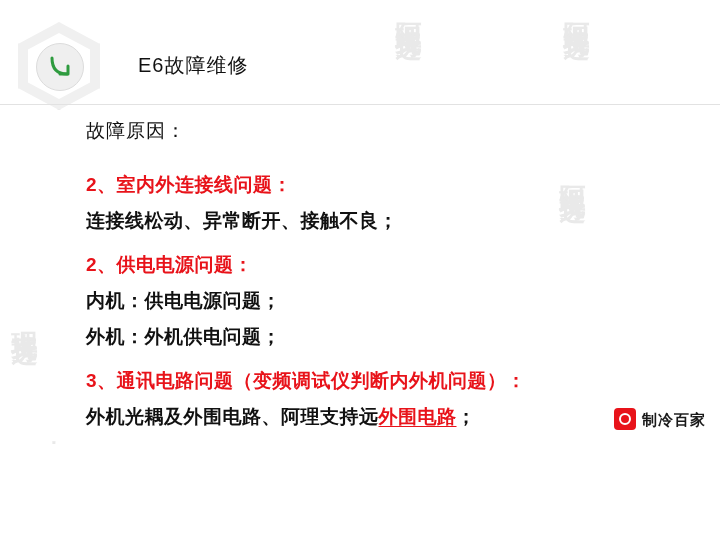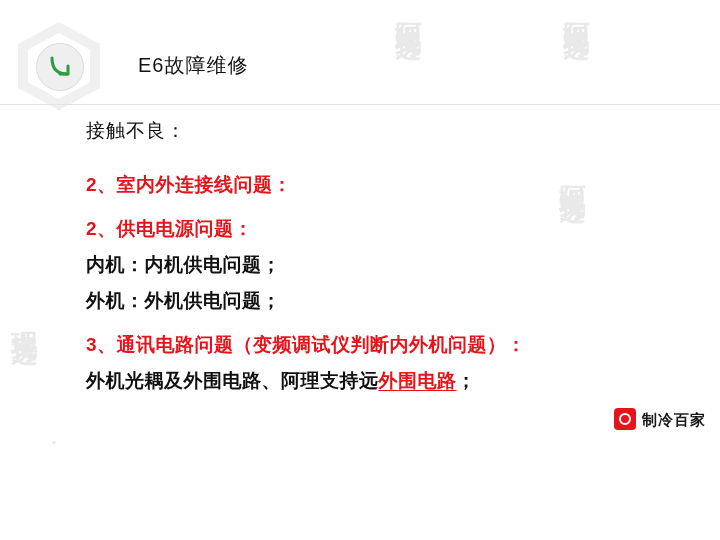--- a/index.html
+++ b/index.html
@@ -187,26 +187,27 @@
     <svg class="arrow-svg" viewBox="0 0 32 32">
       <path d="M8 8 C8 20, 14 24, 23 24" stroke="#2e9b3f" stroke-width="3" fill="none" stroke-linecap="round"></path>
       <path d="M16 24 L24 24 L24 16" stroke="#2e9b3f" stroke-width="3" fill="none" stroke-linecap="round" stroke-linejoin="round"></path>
     </svg>
   </div>
 
   <div class="slide-title">E6故障维修</div>
   <div class="divider"></div>
 
   <div class="body-wrap">
-    <p class="lead">接触不良：</p>
+    <p class="lead">故障原因：</p>
 
     <p class="line q">2、室内外连接线问题：</p>
+    <p class="line a">连接线松动、异常断开、接触不良；</p>
 
     <p class="line q">2、供电电源问题：</p>
-    <p class="line a">内机：内机供电问题；</p>
+    <p class="line a">内机：供电电源问题；</p>
     <p class="line a">外机：外机供电问题；</p>
 
     <p class="line q">3、通讯电路问题（变频调试仪判断内外机问题）：</p>
     <p class="line a"><span>外机光耦及外围电路、阿理支持远</span><span class="hl">外围电路</span><span>；</span></p>
   </div>
 
   <div class="footer">
     <div class="f-badge"></div>
     <div class="f-text">制冷百家</div>
   </div>

